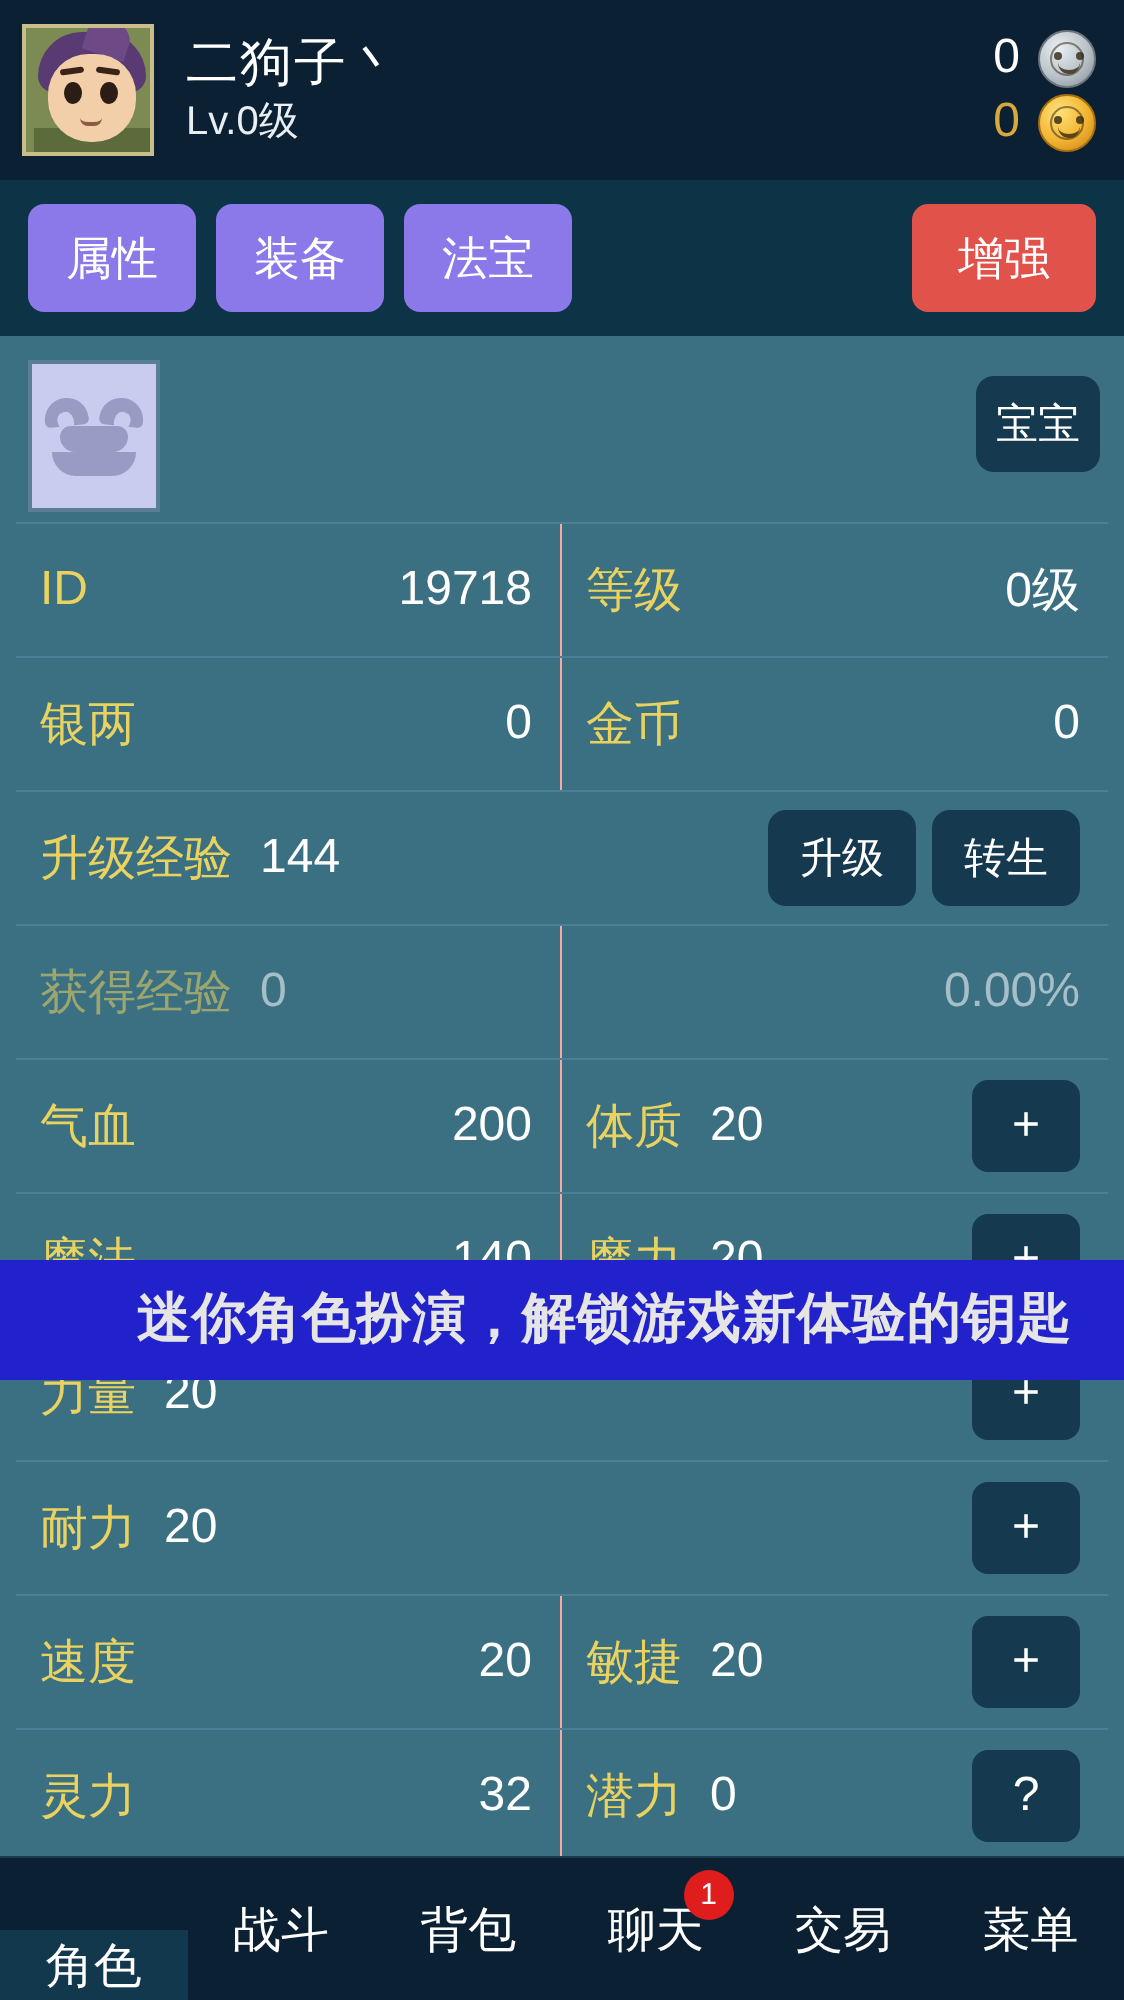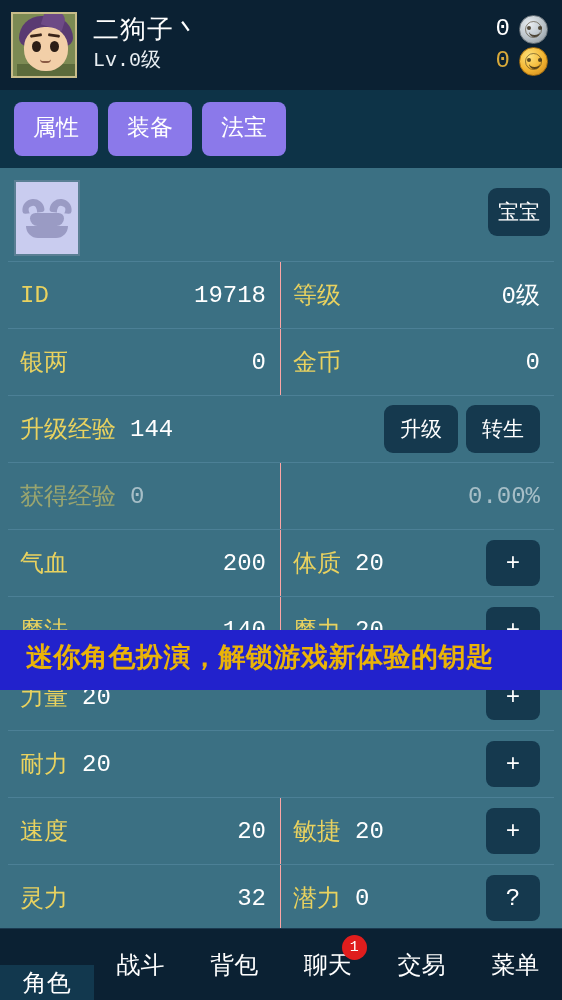--- a/index.html
+++ b/index.html
@@ -7,21 +7,21 @@
   html, body {
     width: 562px; height: 1000px;
     background: #0a2030;
     font-family: "Liberation Sans", "DejaVu Sans", sans-serif;
     overflow: hidden;
   }
   #app {
     position: relative;
     width: 562px; height: 1000px;
     background: #0d2435;
-    display: flex; flex-direction: column; font-family: Liberation Mono, monospace;
+    display: flex; flex-direction: column;
   }
 
   
   .header {
     height: 90px; flex: 0 0 90px;
     background: #0b2133;
     display: flex; align-items: center;
     padding: 0 14px 0 11px;
     position: relative;
   }
@@ -233,24 +233,24 @@
   }
 
   .faded .lbl, .faded .val { opacity:0.55; }
 
   
   .banner {
     position:absolute;
     left:0; right:0;
     top: 462px;
     background:#2222cc;
-    color:#eab308;
+    color:#e5e5e5;
     font-size:27px; line-height:38px;
     font-weight:bold;
-    text-align:left;
+    text-align:right;
     padding: 10px 26px 12px 26px;
     z-index:20;
     letter-spacing:0.5px;
   }
 
   
   .bottomnav {
     height: 72px; flex:0 0 72px;
     background:#0b2133;
     display:flex;
@@ -314,20 +314,21 @@
         </span>
       </div>
     </div>
   </div>
 
   <div class="tabbar">
     <button class="tab-btn">属性</button>
     <button class="tab-btn">装备</button>
     <button class="tab-btn">法宝</button>
     <div class="tab-spacer"></div>
+    <button class="boost-btn">增强</button>
   </div>
 
   <div class="panel">
 
     <div class="pet-row">
       <div class="pet-slot">
         <span class="beast">
           <span class="brow l"></span>
           <span class="brow r"></span>
           <span class="eye l"></span>

